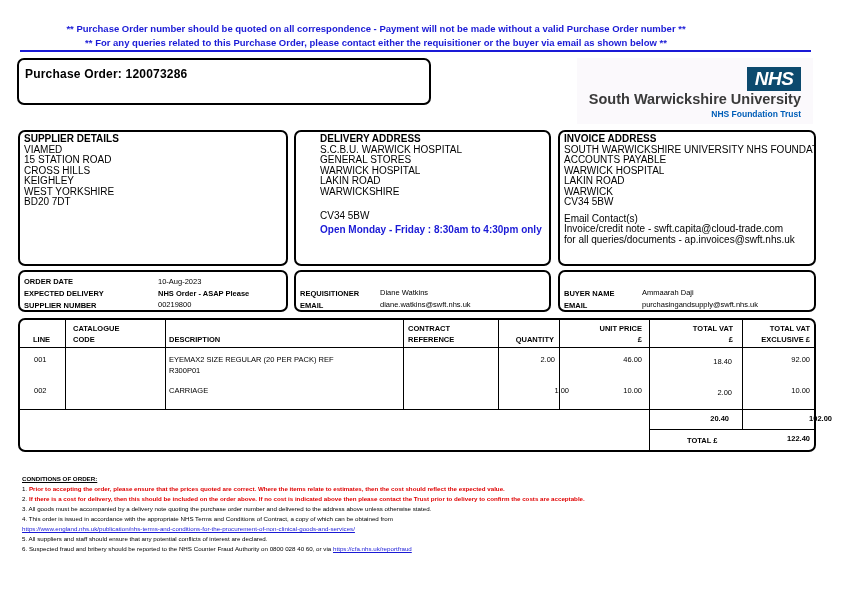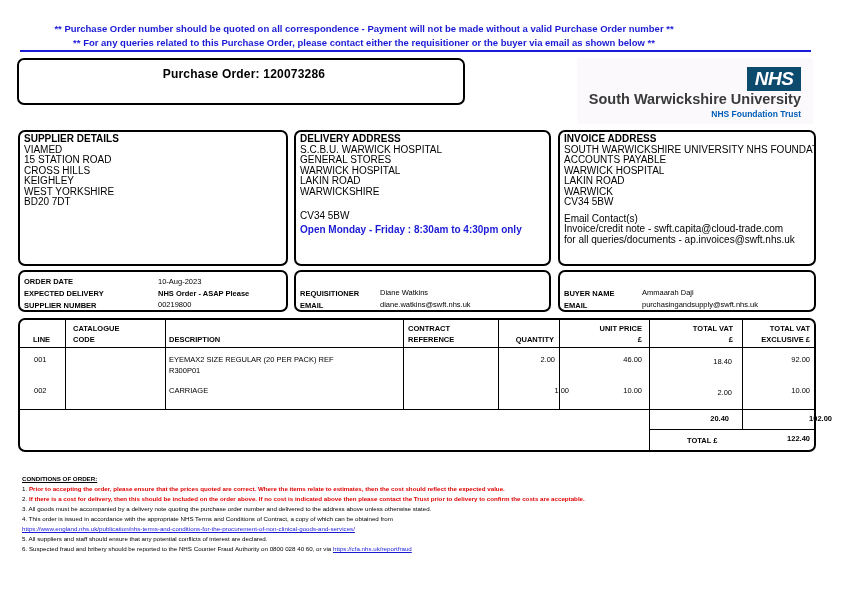--- a/index.html
+++ b/index.html
@@ -1,19 +1,19 @@
 <!DOCTYPE html>
 <html><head>
 <meta charset="utf-8">
 <style>
   html, body { margin:0; padding:0; background:#ffffff; }
   body { width:841px; height:595px; position:relative; overflow:hidden;
          font-family:"Liberation Sans", sans-serif; color:#000; }
   .abs { position:absolute; }
-  .notice { left:0; width:728px; text-align:center; color:#1a1ad6; font-size:9.5px; font-weight:bold; }
+  .notice { left:0; width:728px; text-align:center; color:#1a1ad6; font-size:9.5px; font-weight:bold;padding-left:12px; }
   .notice-rule { left:20px; width:791px; top:50px; height:2px; background:#1a1ad6; }
   .box { position:absolute; border:2px solid #000; border-radius:7px; box-sizing:border-box; background:#fff; }
   .po-title { font-size:12px; font-weight:bold; padding:7px 0 0 6px; letter-spacing:0.2px; }
   .logo { left:577px; top:58px; width:236px; height:66px; background:#fbf9fc; }
   .nhs-badge { position:absolute; right:12px; top:9px; width:54px; height:24px; background:#0c4a6e; color:#fff;
                font-weight:bold; font-style:italic; font-size:19px; line-height:24px; text-align:center; letter-spacing:-0.5px; }
   .logo-name { position:absolute; right:12px; top:33px; font-size:14.5px; font-weight:bold; color:#3a3a3a; white-space:nowrap; }
   .logo-sub { position:absolute; right:12px; top:51px; font-size:8.5px; font-weight:bold; color:#005eb8; white-space:nowrap; }
   .sec { font-size:10px; line-height:10.5px; padding:2px 0 0 4px; white-space:nowrap; overflow:hidden; }
   .sec .h { font-weight:bold; }
@@ -30,21 +30,21 @@
   .red { color:#e00000; font-weight:bold; }
   .link { color:#1a1ad6; text-decoration:underline; }
 </style>
 </head>
 <body>
 
 <div class="abs notice" style="top:23px;">** Purchase Order number should be quoted on all correspondence - Payment will not be made without a valid Purchase Order number **</div>
 <div class="abs notice" style="top:37px;">** For any queries related to this Purchase Order, please contact either the requisitioner or the buyer via email as shown below **</div>
 <div class="abs notice-rule"></div>
 
-<div class="box" style="left:17px; top:58px; width:448px; height:47px;text-align:center;">
+<div class="box" style="left:17px; top:58px; width:414px; height:47px;">
   <div class="po-title">
     <span>Purchase Order:</span>
     <span>120073286</span>
   </div>
 </div>
 
 <div class="abs logo">
   <div class="nhs-badge">NHS</div>
   <div class="logo-name">South Warwickshire University</div>
   <div class="logo-sub">NHS Foundation Trust</div>
@@ -55,21 +55,21 @@
     <div class="h">SUPPLIER DETAILS</div>
     <div>VIAMED</div>
     <div>15 STATION ROAD</div>
     <div>CROSS HILLS</div>
     <div>KEIGHLEY</div>
     <div>WEST YORKSHIRE</div>
     <div>BD20 7DT</div>
   </div>
 </div>
 
-<div class="box" style="left:294px; top:130px; width:257px; height:136px;">
+<div class="box" style="left:294px; top:130px; width:257px; height:136px;padding-left:20px;">
   <div class="sec">
     <div class="h">DELIVERY ADDRESS</div>
     <div>S.C.B.U. WARWICK HOSPITAL</div>
     <div>GENERAL STORES</div>
     <div>WARWICK HOSPITAL</div>
     <div>LAKIN ROAD</div>
     <div>WARWICKSHIRE</div>
     <div style="height:10.5px;"></div>
     <div style="margin-top:3px;">CV34 5BW</div>
     <div class="blue" style="margin-top:4px;">Open Monday - Friday : 8:30am to 4:30pm only</div>

